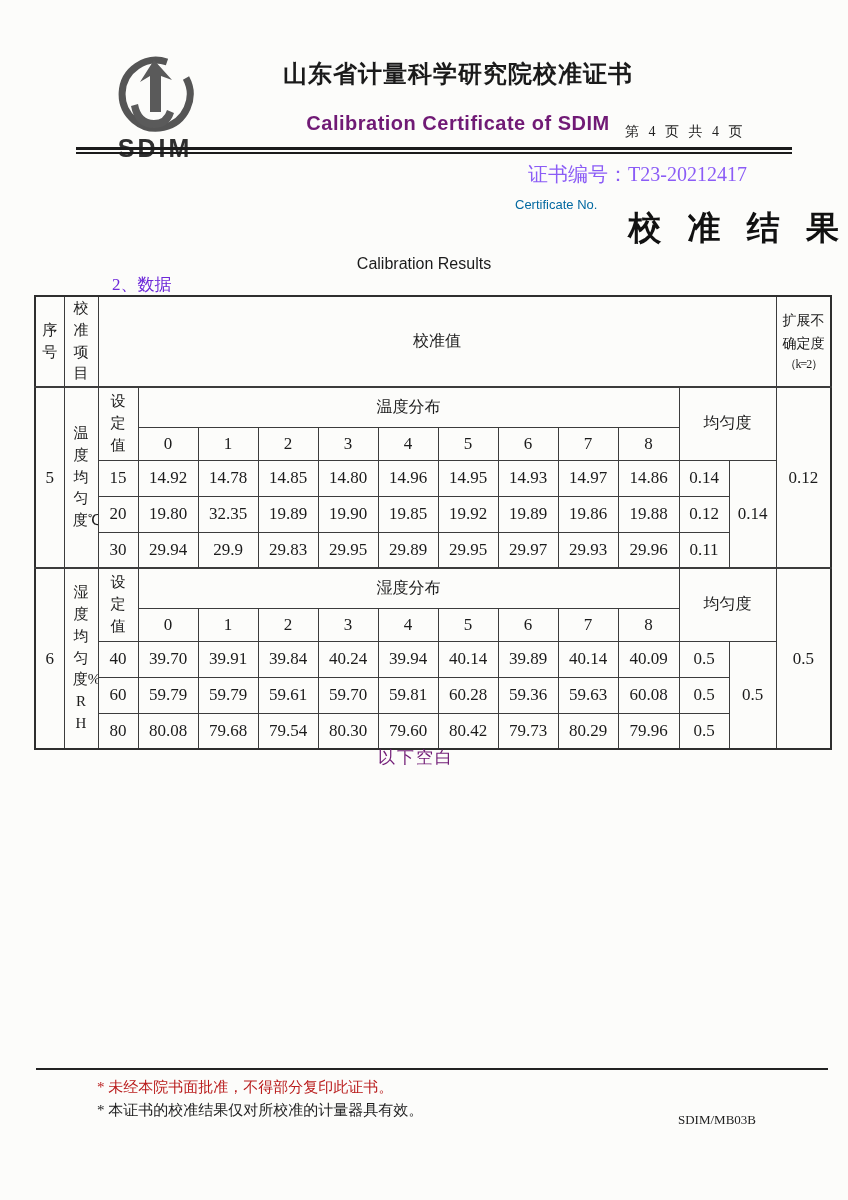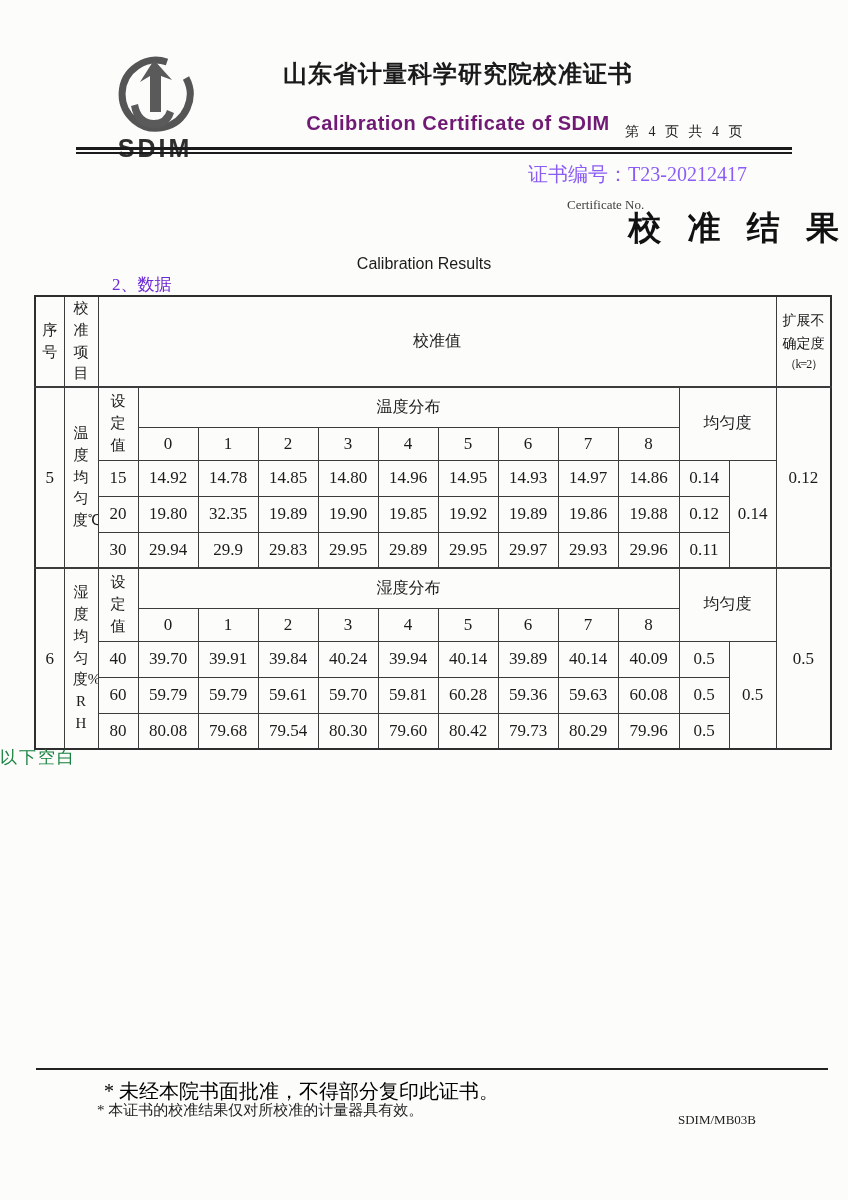--- a/index.html
+++ b/index.html
@@ -36,23 +36,23 @@
   }
   .header-rule{
     position:absolute;left:76px;top:147px;width:716px;height:2px;
     border-top:3px solid #1b1b1b;border-bottom:2px solid #1b1b1b;
   }
   .cert-no{
     position:absolute;left:528px;top:161px;
     font-size:20px;color:#8b5cf6;white-space:nowrap;
   }
   .cert-no-en{
-    position:absolute;left:567px;top:197px;
-    font-family:Liberation Serif, serif;
-    font-size:13px;color:#404040;white-space:nowrap;
+    position:absolute;left:515px;top:197px;
+    font-family:Liberation Sans, sans-serif;
+    font-size:13px;color:#0369a1;white-space:nowrap;
   }
   .results-title{
     position:absolute;left:0;top:206px;width:848px;text-align:right;
     font-size:33px;font-weight:bold;letter-spacing:9px;color:#111;
   }
   .results-sub{
     position:absolute;left:0;top:255px;width:848px;text-align:center;
     font-family:"Liberation Sans",sans-serif;font-size:16px;color:#1b1b1b;
   }
   .section-label{
@@ -75,27 +75,27 @@
   }
   .unc-head{font-size:14px;line-height:1.65;padding:0 5px;word-break:break-all;}
   .unc-k{font-size:12px;letter-spacing:-1px;display:block;}
   .hdr{font-size:16px;}
   .r-main{height:82px;}
   .r-dist{height:40px;}
   .r-pts{height:33px;}
   .r-data{height:36px;}
   
   .below-blank{
-    position:absolute;left:0;top:746px;width:832px;text-align:left;
-    font-size:17px;letter-spacing:2px;color:#15803d;
+    position:absolute;left:0;top:746px;width:832px;text-align:center;
+    font-size:17px;letter-spacing:2px;color:#701a75;
   }
   .footer-rule{
     position:absolute;left:36px;top:1068px;width:792px;height:2px;background:#222;
   }
-  .note1{position:absolute;left:104px;top:1078px;font-size:20px;color:#000000;}
+  .note1{position:absolute;left:97px;top:1078px;font-size:15px;color:#b91c1c;}
   .note2{position:absolute;left:97px;top:1101px;font-size:15px;color:#1d1d1d;}
   .form-code{position:absolute;left:678px;top:1112px;font-size:13px;color:#222;}
 </style>
 </head>
 <body>
 
 <div class="page">
 
   <div class="logo">
     <svg width="90" height="88" viewBox="0 0 90 88">

